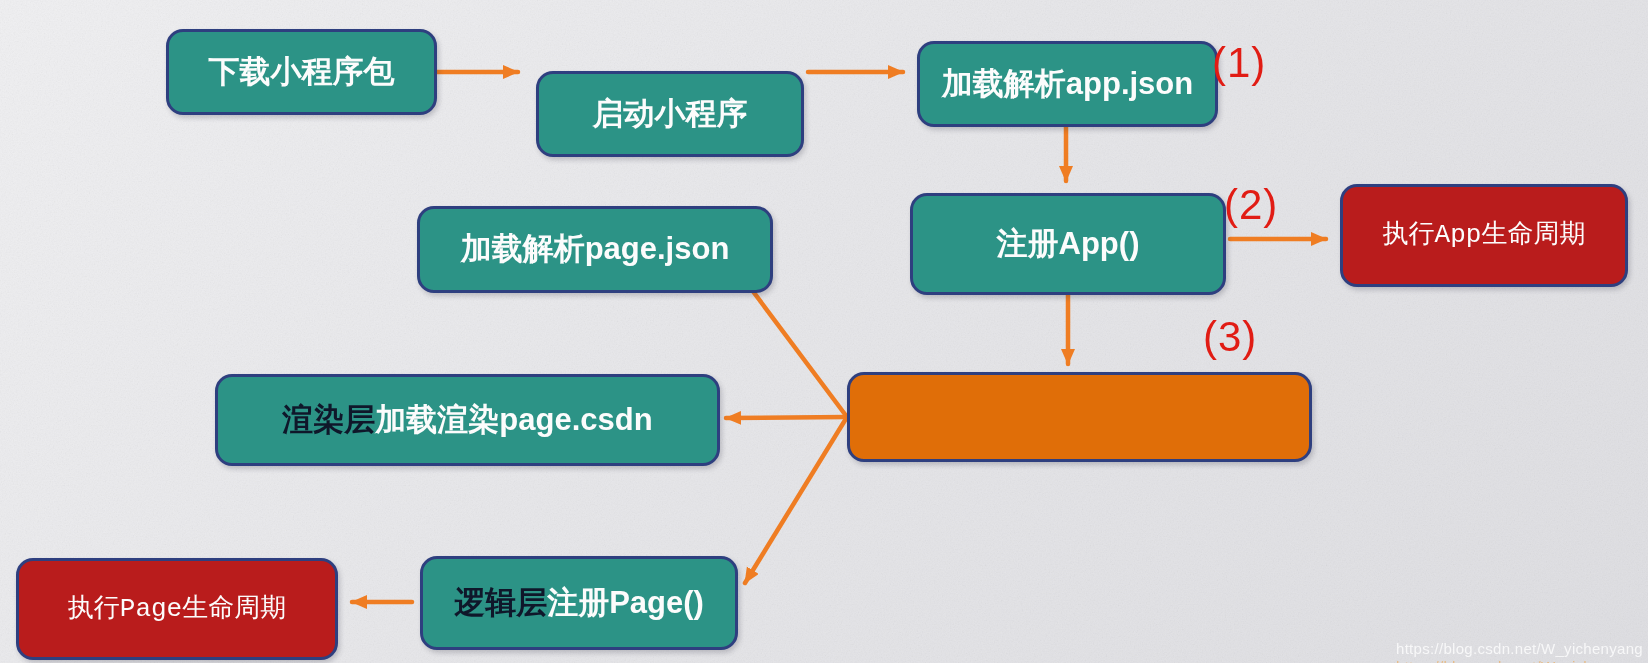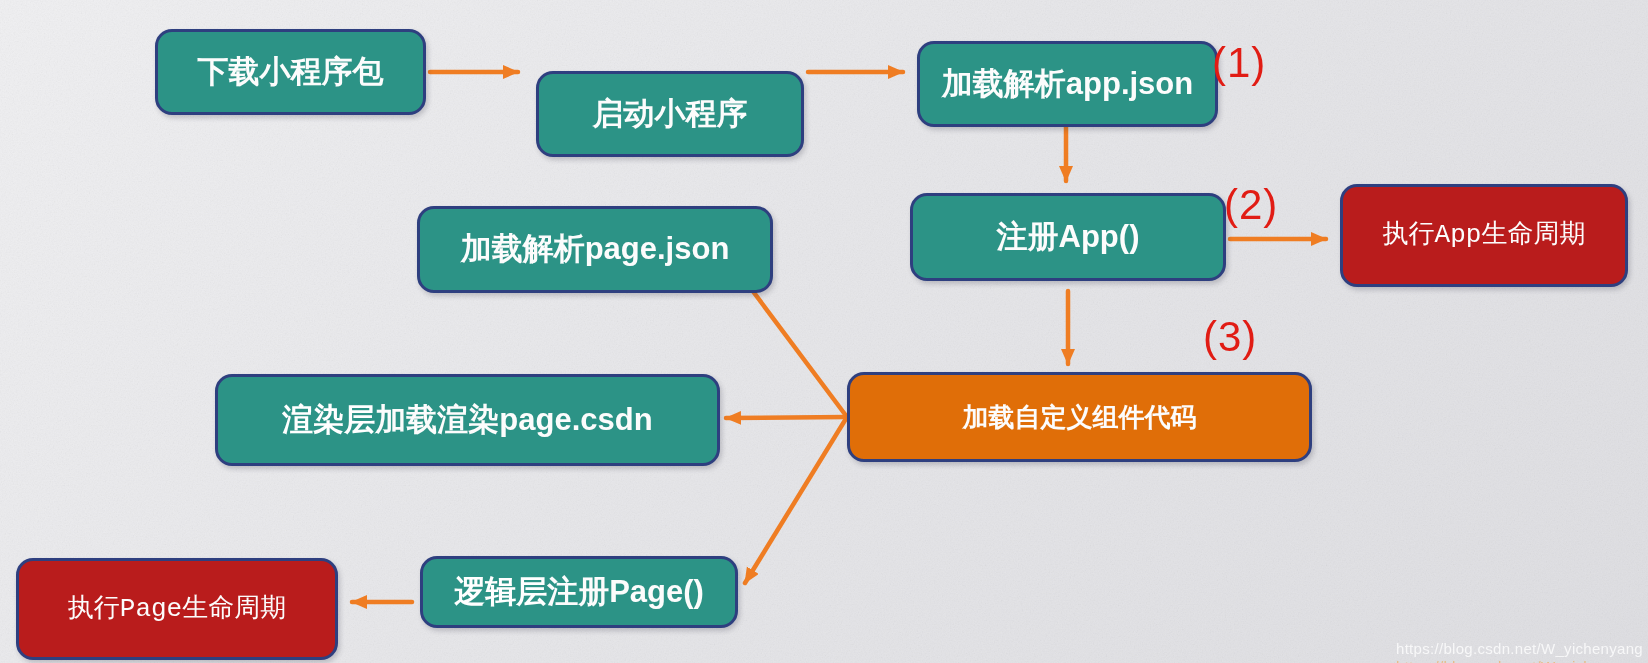--- a/index.html
+++ b/index.html
@@ -14,35 +14,35 @@
     position:absolute;box-sizing:border-box;
     display:flex;align-items:center;justify-content:center;
     border:3px solid #2E3F7F;border-radius:17px;
     color:#FCFCFC;text-align:center;
     box-shadow:2px 3px 5px rgba(40,40,60,0.22);
     line-height:1.25;
   }
   .teal{background:#2C9386;font-weight:700;font-size:31px;}
   .red-box{background:#b91c1c;font-weight:400;font-size:26px;font-family:Liberation Mono, monospace;}
   .orange-box{background:#E06E08;font-weight:700;font-size:26px;flex-direction:column;}
-  .red-prefix{color:#ffffff;}
+  .red-prefix{color:#0f172a;}
   .step-label{
     position:absolute;color:#E11C14;font-size:42px;line-height:1;
     font-weight:400;letter-spacing:1px;
   }
   
-  .n-download{left:155px;top:29px;width:271px;height:86px;}
+  .n-download{left:166px;top:29px;width:271px;height:86px;}
   .n-launch{left:536px;top:29px;width:268px;height:86px;margin-top:42px;}
   .n-appjson{left:917px;top:29px;width:301px;height:86px;margin-top:12px;}
-  .n-registerapp{left:910px;top:193px;width:316px;height:88px;text-align:center;}
+  .n-registerapp{left:910px;top:193px;width:316px;height:102px;text-align:center;}
   .n-applife{left:1340px;top:184px;width:288px;height:103px;}
   .n-pagejson{left:417px;top:206px;width:356px;height:87px;}
   .n-pagewxml{left:215px;top:374px;width:505px;height:92px;}
   .n-component{left:847px;top:372px;width:465px;height:90px;}
-  .n-registerpage{left:420px;top:556px;width:318px;height:72px;}
+  .n-registerpage{left:420px;top:556px;width:318px;height:94px;}
   .n-pagelife{left:16px;top:548px;width:322px;height:102px;margin-top:10px;}
   .l-1{left:1212px;top:42px;}
   .l-2{left:1224px;top:184px;}
   .l-3{left:1203px;top:316px;}
   .watermark{
     position:absolute;right:5px;bottom:6px;
     font-size:15px;color:rgba(255,255,255,0.78);letter-spacing:0.3px;
   }
   .watermark-clipped{
     position:absolute;right:5px;bottom:-12px;
@@ -107,21 +107,20 @@
   <span>加载解析page.json</span>
 </div>
 
 <div class="node teal n-pagewxml">
   <span><span class="red-prefix">渲染层</span><span>加载渲染page.csdn</span></span>
 </div>
 
 <div class="step-label l-3">(3)</div>
 
 <div class="node orange-box n-component">
-  <div>加载自定义组件代码</div>
 </div>
 
 <div class="node teal n-registerpage">
   <span><span class="red-prefix">逻辑层</span><span>注册Page()</span></span>
 </div>
 
 <div class="node red-box n-pagelife">
   <span>执行Page生命周期</span>
 </div>
 

